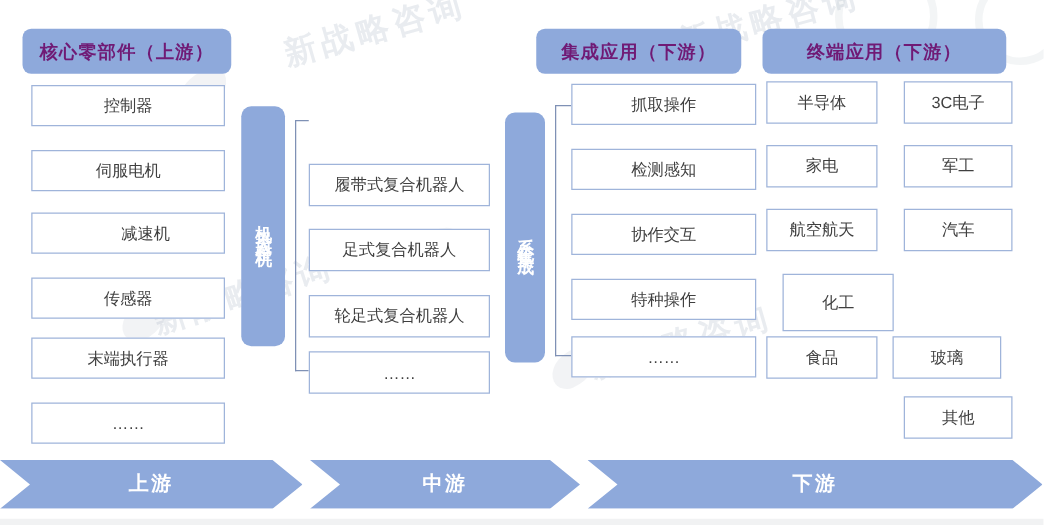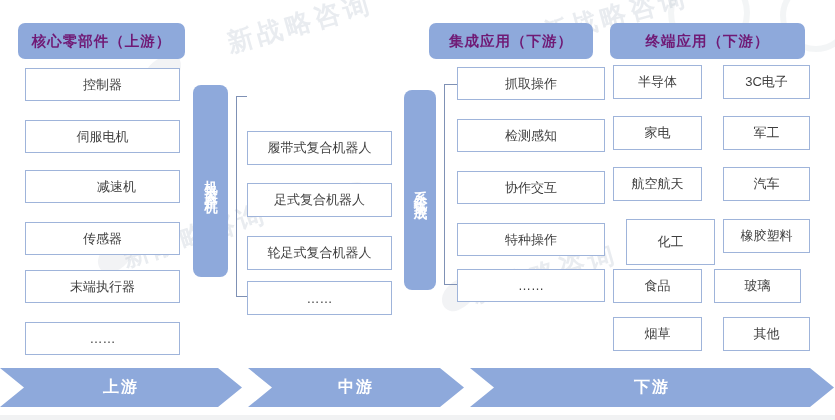--- a/index.html
+++ b/index.html
@@ -143,26 +143,24 @@
   <div class="node" style="left:457px;top:119px;width:148px;height:33px;">检测感知</div>
   <div class="node" style="left:457px;top:171px;width:148px;height:33px;">协作交互</div>
   <div class="node" style="left:457px;top:223px;width:148px;height:33px;">特种操作</div>
   <div class="node" style="left:457px;top:269px;width:148px;height:33px;">……</div>
 
   <div class="node" style="left:613px;top:65px;width:89px;height:34px;">半导体</div>
   <div class="node" style="left:613px;top:116px;width:89px;height:34px;">家电</div>
   <div class="node" style="left:613px;top:167px;width:89px;height:34px;">航空航天</div>
   <div class="node" style="left:578px;top:219px;width:89px;height:46px;margin-left:48px;">化工</div>
   <div class="node" style="left:613px;top:269px;width:89px;height:34px;">食品</div>
-  <div class="node" style="left:613px;top:317px;width:89px;height:34px;">烟草</div>
 
   <div class="node" style="left:723px;top:65px;width:87px;height:34px;">3C电子</div>
   <div class="node" style="left:723px;top:116px;width:87px;height:34px;">军工</div>
   <div class="node" style="left:723px;top:167px;width:87px;height:34px;">汽车</div>
-  <div class="node" style="left:723px;top:219px;width:87px;height:34px;">橡胶塑料</div>
   <div class="node" style="left:714px;top:269px;width:87px;height:34px;">玻璃</div>
   <div class="node" style="left:723px;top:317px;width:87px;height:34px;">其他</div>
 
   <div class="chev" style="left:0px;width:242px;">上游</div>
   <div class="chev" style="left:248px;width:216px;">中游</div>
   <div class="chev" style="left:470px;width:364px;">下游</div>
 
   <div class="bottom-strip"></div>
 </div>
 

